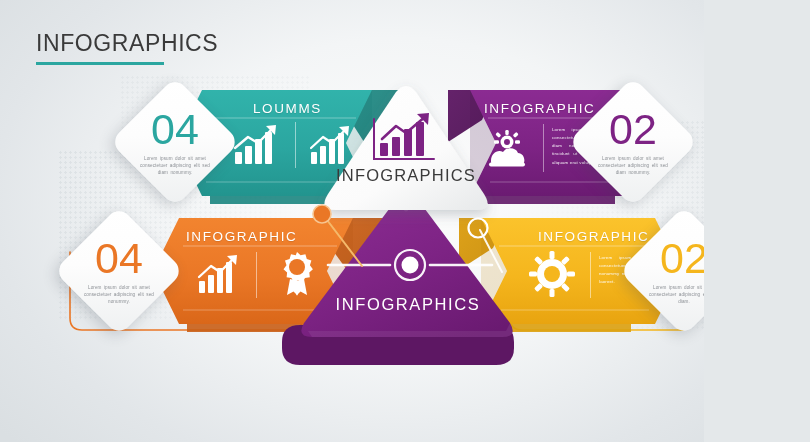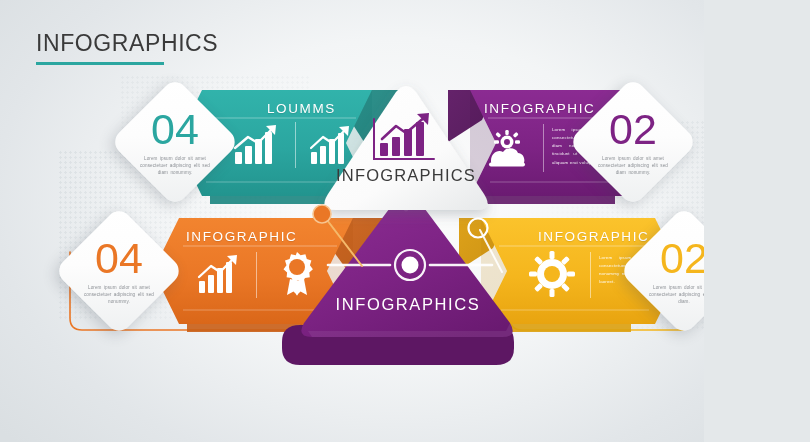--- a/index.html
+++ b/index.html
@@ -104,21 +104,21 @@
     <path d="M 60 104 L 205 104 L 188 122 L 60 122 Z" fill="#1b857f" opacity=".9"></path>
 
     <path d="M 52 8 L 222 8 L 196 61 L 222 114 L 52 114 L 26 61 Z" fill="url(#tealG)"></path>
 
     <path d="M 56 36 L 206 36" stroke="#ffffff" stroke-opacity=".35" stroke-width="1" fill="none"></path>
     <path d="M 56 100 L 198 100" stroke="#ffffff" stroke-opacity=".30" stroke-width="1" fill="none"></path>
 
     <path d="M 196 61 L 222 8 L 222 114 Z" fill="#0e7a75" opacity=".18"></path>
   </svg>
 
-  <div class="panel-title noselect" style="left:253px;top:101px;margin-left:14px;">LOUMMS</div>
+  <div class="panel-title noselect" style="left:253px;top:101px;">LOUMMS</div>
 
   <svg style="position:absolute;left:232px;top:124px;" width="52" height="44">
     <g fill="#ffffff">
       <rect x="3" y="28" width="7" height="12" rx="1"></rect>
       <rect x="13" y="22" width="7" height="18" rx="1"></rect>
       <rect x="23" y="15" width="7" height="25" rx="1"></rect>
       <rect x="33" y="8" width="7" height="32" rx="1"></rect>
     </g>
     <path d="M 3 24 L 16 13 L 26 19 L 42 3" stroke="#ffffff" stroke-width="2.4" fill="none" stroke-linecap="round" stroke-linejoin="round"></path>
     <path d="M 34 2 L 44 1 L 43 11 Z" fill="#ffffff"></path>

